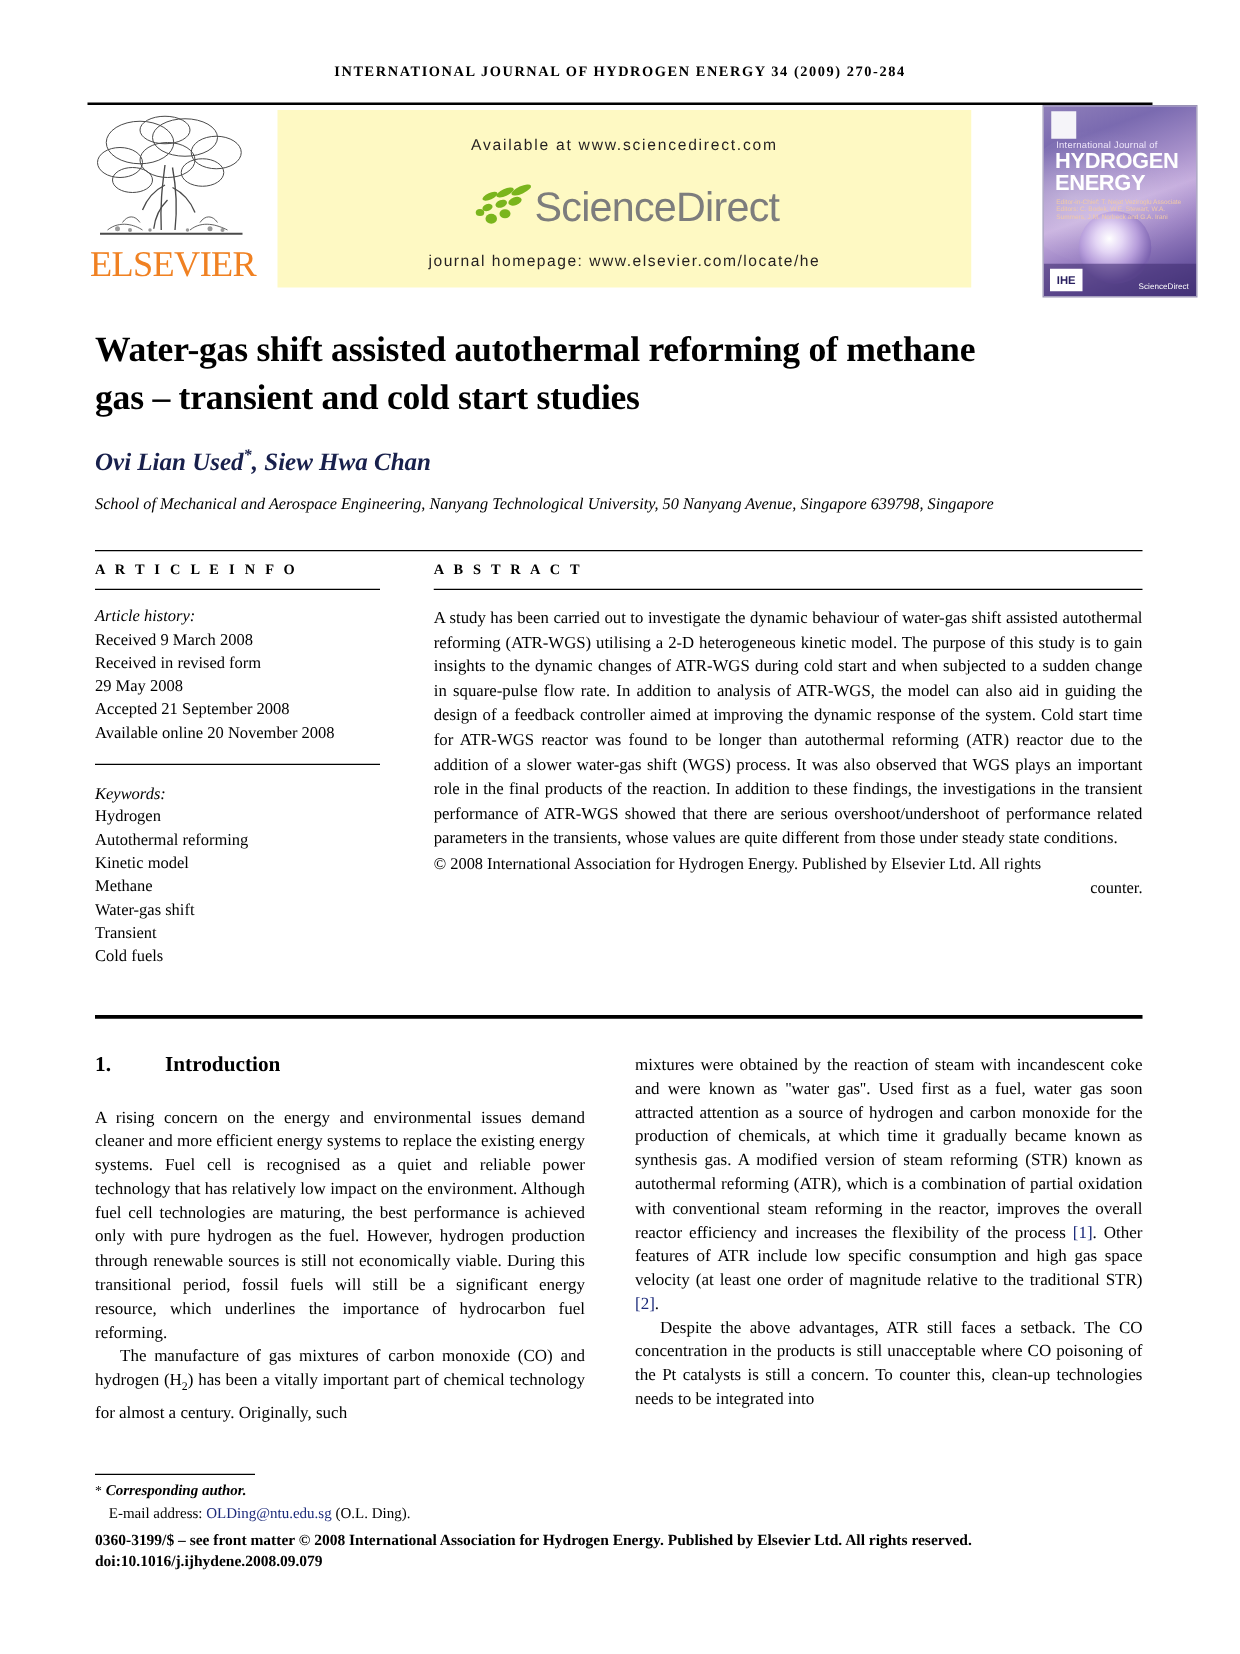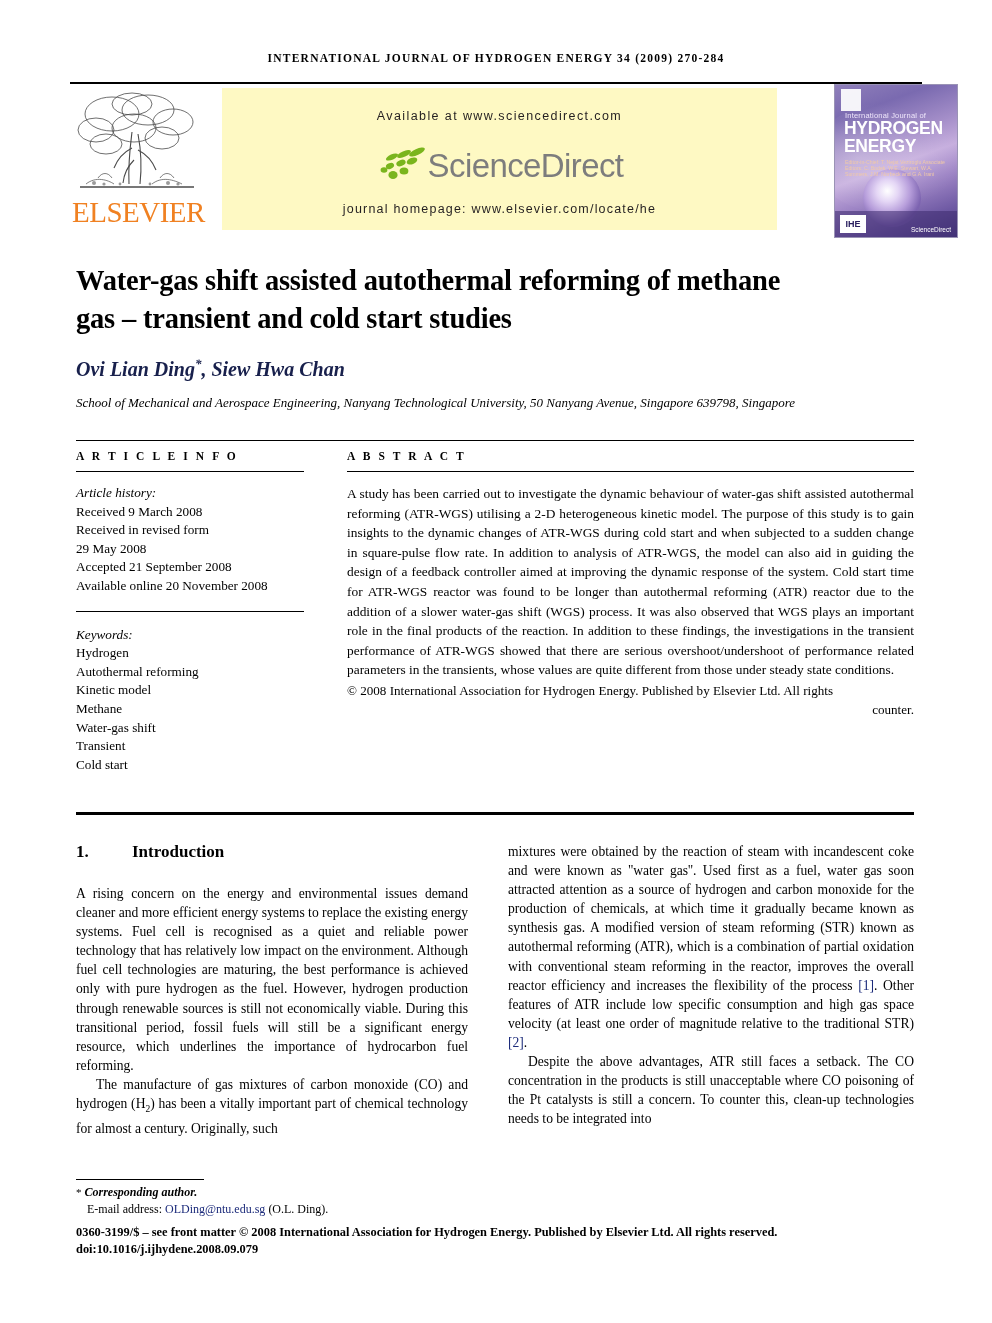--- a/index.html
+++ b/index.html
@@ -490,21 +490,21 @@
       <div class="cover-eds">Editor-in-Chief: T. Nejat Veziroglu    Associate Editors: C. Bodek, W.E. Stewart, W.A. Summers, J.M. Norbeck and G.A. Irani</div>
       <div class="cover-bottom"></div>
       <div class="cover-ihe-badge">IHE</div>
       <div class="cover-sd-mini">ScienceDirect</div>
     </div>
   </div>
 
   <div class="paper-title">Water-gas shift assisted autothermal reforming of methane gas – transient and cold start studies</div>
 
   <div class="authors">
-    <span>Ovi Lian Ding</span><sup>*</sup><span>, Siew Hwa Chan</span>
+    <span>Ovi Lian Used</span><sup>*</sup><span>, Siew Hwa Chan</span>
   </div>
 
   <div class="affiliation">School of Mechanical and Aerospace Engineering, Nanyang Technological University, 50 Nanyang Avenue, Singapore 639798, Singapore</div>
 
   <div class="rule-info-top"></div>
 
   <div class="col-info">
     <div class="sec-label">A R T I C L E   I N F O</div>
     <div class="sec-rule"></div>
     <div class="info-body">
@@ -517,21 +517,21 @@
     </div>
     <div class="info-sep"></div>
     <div class="info-body">
       <div class="ital">Keywords:</div>
       <div>Hydrogen</div>
       <div>Autothermal reforming</div>
       <div>Kinetic model</div>
       <div>Methane</div>
       <div>Water-gas shift</div>
       <div>Transient</div>
-      <div>Cold start</div>
+      <div>Cold fuels</div>
     </div>
   </div>
 
   <div class="col-abstract">
     <div class="sec-label">A B S T R A C T</div>
     <div class="sec-rule"></div>
     <div class="abstract-body">A study has been carried out to investigate the dynamic behaviour of water-gas shift assisted autothermal reforming (ATR-WGS) utilising a 2-D heterogeneous kinetic model. The purpose of this study is to gain insights to the dynamic changes of ATR-WGS during cold start and when subjected to a sudden change in square-pulse flow rate. In addition to analysis of ATR-WGS, the model can also aid in guiding the design of a feedback controller aimed at improving the dynamic response of the system. Cold start time for ATR-WGS reactor was found to be longer than autothermal reforming (ATR) reactor due to the addition of a slower water-gas shift (WGS) process. It was also observed that WGS plays an important role in the final products of the reaction. In addition to these findings, the investigations in the transient performance of ATR-WGS showed that there are serious overshoot/undershoot of performance related parameters in the transients, whose values are quite different from those under steady state conditions.</div>
     <div class="abstract-copy">
       <span>© 2008 International Association for Hydrogen Energy. Published by Elsevier Ltd. All rights</span>
       <span class="rights-right">counter.</span>

